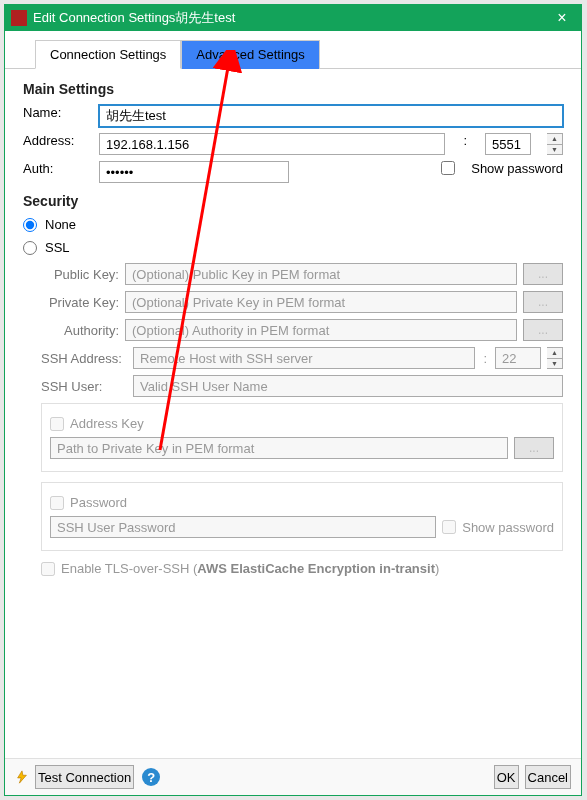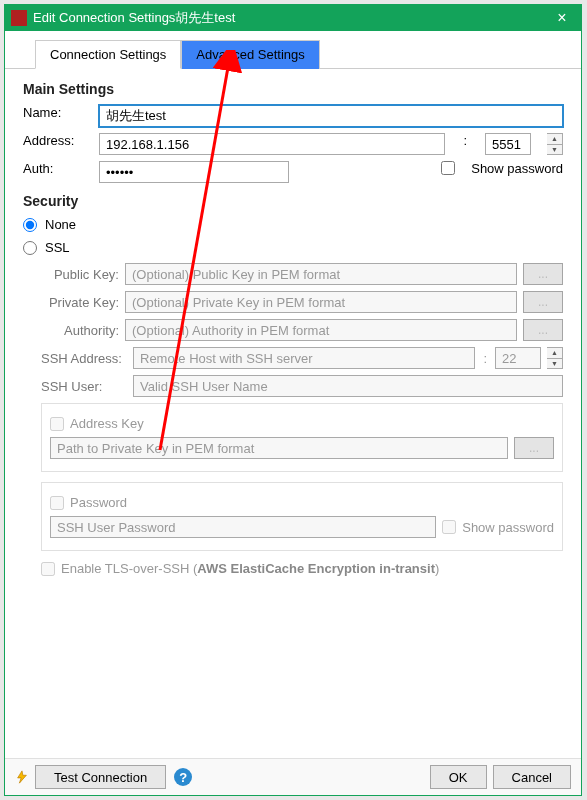--- a/index.html
+++ b/index.html
@@ -156,21 +156,21 @@
       padding: 6px 10px;
       gap: 6px;
       background: #f9f9f9;
       border-top: 1px solid #e0e0e0;
     }
     .footer-spacer { flex: 1; }
     .btn {
       border: 1px solid #a5a5a5;
       background: #e8e8e8;
       height: 24px;
-      padding: 0 18px;
+      padding: 0 2px;
       font-size: 13px;
       cursor: pointer;
     }
     .lightning-icon {
       width: 14px; height: 14px;
       display: inline-block;
     }
     .lightning-icon svg { width: 14px; height: 14px; }
     .help-icon {
       width: 18px; height: 18px;

